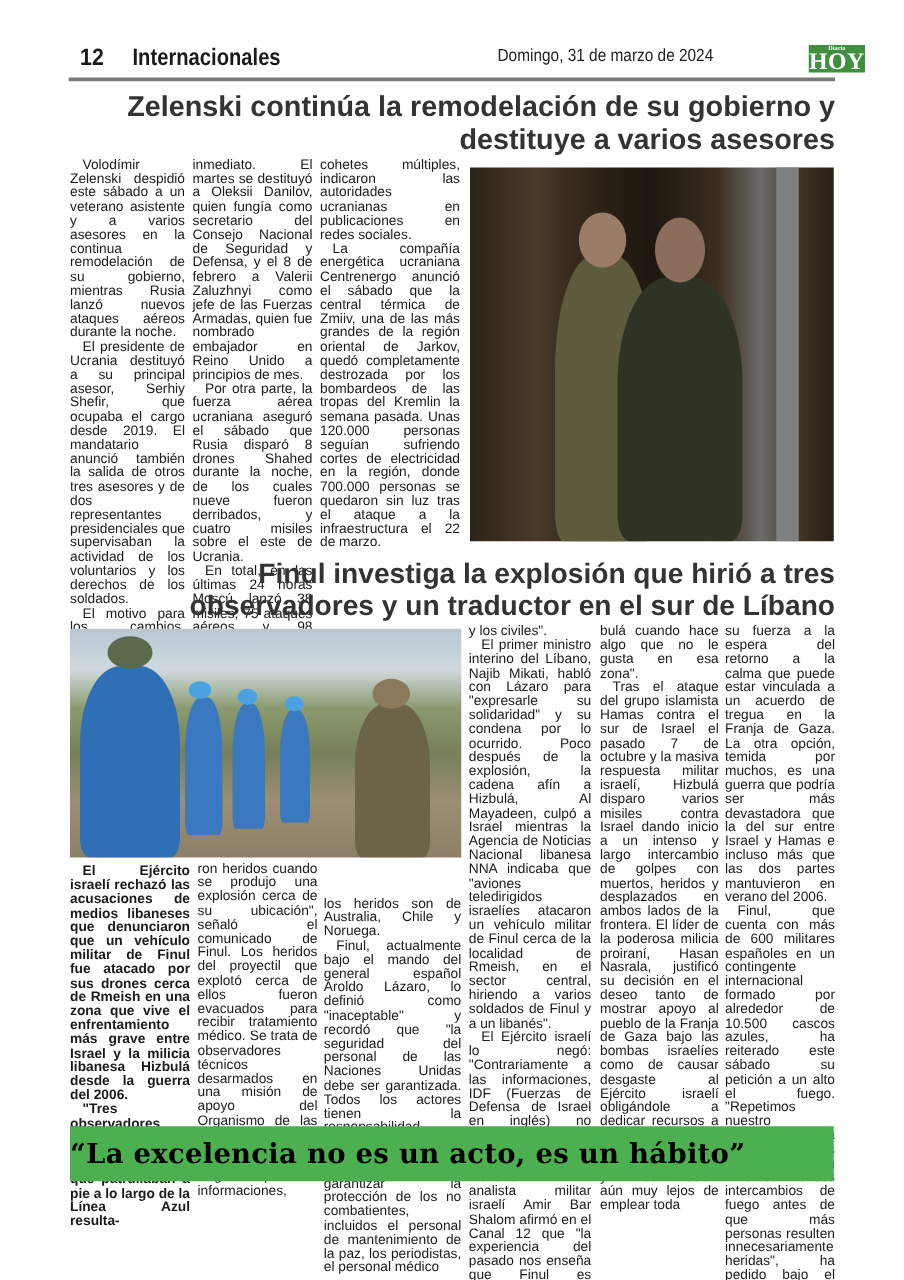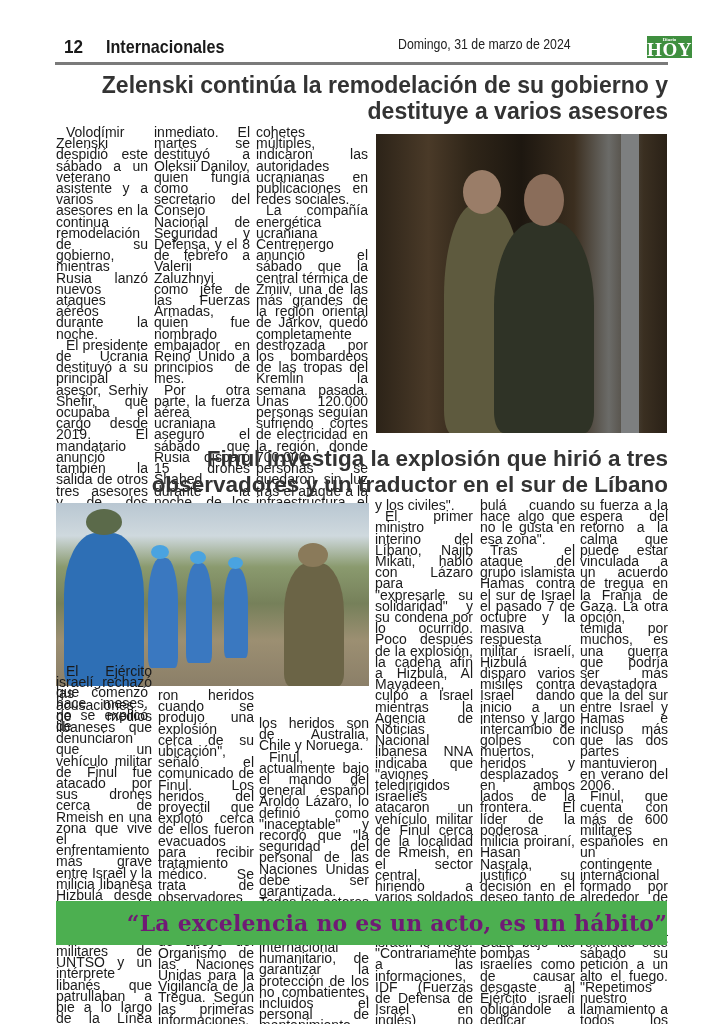--- a/index.html
+++ b/index.html
@@ -8,27 +8,27 @@
   .page-num { left: 64px; top: 36px; font-size: 19px; font-weight: bold; color: #1a1a1a; transform: scaleX(0.9); transform-origin: left; }
   .section { left: 106px; top: 36px; font-size: 19px; font-weight: bold; color: #1a1a1a; transform: scaleX(0.85); transform-origin: left; }
   .date { left: 398px; top: 36px; font-size: 14px; color: #222; transform: scaleX(0.88); transform-origin: left; }
   .logo { left: 647px; top: 36px; width: 45px; height: 22px; background: #3f8f3f; color: #fff; text-align: center; font-family: "Liberation Serif", serif; font-weight: bold; }
   .logo .small { display:block; font-size: 5px; line-height: 6px; padding-top: 1px; }
   .logo .big { display:block; font-size: 19px; line-height: 14px; letter-spacing: 0.5px; }
   .rule { left: 55px; top: 62px; width: 613px; height: 3px; background: #7a7a7a; }
   .headline { left: 55px; width: 613px; text-align: right; font-weight: bold; font-size: 23px; line-height: 26px; color: #333; }
   .h1 { top: 72px; }
   .h2 { top: 446px; font-size: 22.5px; line-height: 26px; }
-  .col { font-size: 14px; line-height: 11.2px; text-align: justify; color: #1a1a1a; font-family: "Liberation Sans", sans-serif; transform-origin: left top; }
+  .col { font-size: 11px; line-height: 11.2px; text-align: justify; color: #1a1a1a; font-family: "Liberation Sans", sans-serif; transform-origin: left top; }
   .col p { margin: 0; text-indent: 10px; }
   .col p.noindent { text-indent: 0; }
   .photo { overflow: hidden; }
   .photo1 { left: 376px; top: 134px; width: 291px; height: 299px; background: linear-gradient(90deg, #2c2318 0%, #4a3a28 18%, #302619 32%, #1d1710 50%, #3b2e1f 68%, #6b6b68 80%, #3a2f21 92%, #2a2117 100%); }
   .photo2 { left: 56px; top: 503px; width: 313px; height: 183px; background: linear-gradient(180deg, #b9c7d2 0%, #cfd9de 18%, #8a9a6e 35%, #76805a 55%, #9c8f72 75%, #8b7f68 100%); }
-  .banner { left: 56px; top: 901px; width: 611px; height: 44px; background: #4caf50; color: #701a75; font-family: "DejaVu Serif", serif; font-weight: bold; font-size: 22px; line-height: 44px; text-align: right; letter-spacing: 0.2px; }
+  .banner { left: 56px; top: 901px; width: 611px; height: 44px; background: #4caf50; color: #000000; font-family: "DejaVu Serif", serif; font-weight: bold; font-size: 22px; line-height: 44px; text-align: left; letter-spacing: 0.2px; }
   .fig { position: absolute; border-radius: 40% 40% 10% 10%; }
   .head { position: absolute; border-radius: 50%; }
 </style>
 </head>
 <body>
 
 <div class="abs page-num">12</div>
 <div class="abs section">Internacionales</div>
 <div class="abs date">Domingo, 31 de marzo de 2024</div>
 <div class="abs logo">
@@ -39,21 +39,21 @@
 
 <div class="abs headline h1">Zelenski continúa la remodelación de su gobierno y destituye a varios asesores</div>
 
 <div class="abs col" id="a1c0" style="left:56px; top:127px; width:92px;">
     <p>Volodímir Zelenski despidió este sábado a un veterano asistente y a varios asesores en la continua remodelación de su gobierno, mientras Rusia lanzó nuevos ataques aéreos durante la noche.</p>
     <p>El presidente de Ucrania destituyó a su principal asesor, Serhiy Shefir, que ocupaba el cargo desde 2019. El mandatario anunció también la salida de otros tres asesores y de dos representantes presidenciales que supervisaban la actividad de los voluntarios y los derechos de los soldados.</p>
     <p>El motivo para los cambios, incluidos en una reorganización del gobierno que comenzó hace meses, no se explicó de</p>
   </div>
 <div class="abs col" id="a1c1" style="left:154px; top:127px; width:96px;">
     <p class="noindent">inmediato. El martes se destituyó a Oleksii Danilov, quien fungía como secretario del Consejo Nacional de Seguridad y Defensa, y el 8 de febrero a Valerii Zaluzhnyi como jefe de las Fuerzas Armadas, quien fue nombrado embajador en Reino Unido a principios de mes.</p>
-    <p>Por otra parte, la fuerza aérea ucraniana aseguró el sábado que Rusia disparó 15 drones Shahed durante la noche, de los cuales nueve fueron derribados, y cuatro misiles sobre el este de Ucrania.</p>
+    <p>Por otra parte, la fuerza aérea ucraniana aseguró el sábado que Rusia disparó 8 drones Shahed durante la noche, de los cuales nueve fueron derribados, y cuatro misiles sobre el este de Ucrania.</p>
     <p>En total, en las últimas 24 horas Moscú lanzó 38 misiles, 75 ataques aéreos y 98 ataques desde lanza-</p>
   </div>
 <div class="abs col" id="a1c2" style="left:256px; top:127px; width:112px;">
     <p class="noindent">cohetes múltiples, indicaron las autoridades ucranianas en publicaciones en redes sociales.</p>
     <p>La compañía energética ucraniana Centrenergo anunció el sábado que la central térmica de Zmiiv, una de las más grandes de la región oriental de Jarkov, quedó completamente destrozada por los bombardeos de las tropas del Kremlin la semana pasada. Unas 120.000 personas seguían sufriendo cortes de electricidad en la región, donde 700.000 personas se quedaron sin luz tras el ataque a la infraestructura el 22 de marzo.</p>
   </div>
 
 <div class="abs photo photo1">
   <div class="fig" style="left:68px; top:70px; width:78px; height:230px; background:#5e5a3e;"></div>
   <div class="head" style="left:87px; top:36px; width:38px; height:44px; background:#9a7d68;"></div>
@@ -70,21 +70,21 @@
   <div class="fig" style="left:92px; top:55px; width:30px; height:110px; background:#3a78c0;"></div>
   <div class="head" style="left:95px; top:42px; width:18px; height:14px; background:#4aa3e0;"></div>
   <div class="fig" style="left:130px; top:60px; width:26px; height:100px; background:#3a78c0;"></div>
   <div class="head" style="left:134px; top:48px; width:16px; height:13px; background:#4aa3e0;"></div>
   <div class="fig" style="left:168px; top:65px; width:24px; height:90px; background:#3a78c0;"></div>
   <div class="head" style="left:172px; top:54px; width:15px; height:12px; background:#4aa3e0;"></div>
   <div class="fig" style="left:228px; top:60px; width:60px; height:123px; background:#6b6446;"></div>
   <div class="head" style="left:242px; top:40px; width:30px; height:24px; background:#8a7a5a;"></div>
 </div>
 
-<div class="abs col" id="a2c0" style="left:56px; top:666px; width:96px;">
+<div class="abs col" id="a2c0" style="left:56px; top:692px; width:96px;font-weight:bold;">
     <p>El Ejército israelí rechazó las acusaciones de medios libaneses que denunciaron que un vehículo militar de Finul fue atacado por sus drones cerca de Rmeish en una zona que vive el enfrentamiento más grave entre Israel y la milicia libanesa Hizbulá desde la guerra del 2006.</p>
     <p>"Tres observadores militares de UNTSO y un intérprete libanés que patrullaban a pie a lo largo de la Línea Azul resulta-</p>
   </div>
 <div class="abs col" id="a2c1" style="left:158px; top:690px; width:96px;">
     <p class="noindent">ron heridos cuando se produjo una explosión cerca de su ubicación", señaló el comunicado de Finul. Los heridos del proyectil que explotó cerca de ellos fueron evacuados para recibir tratamiento médico. Se trata de observadores técnicos desarmados en una misión de apoyo del Organismo de las Naciones Unidas para la Vigilancia de la Tregua. Según las primeras informaciones,</p>
   </div>
 <div class="abs col" id="a2c2" style="left:259px; top:690px; width:110px;margin-top:28px;">
     <p class="noindent">los heridos son de Australia, Chile y Noruega.</p>
     <p>Finul, actualmente bajo el mando del general español Aroldo Lázaro, lo definió como "inaceptable" y recordó que "la seguridad del personal de las Naciones Unidas debe ser garantizada. Todos los actores tienen la responsabilidad, según el Derecho internacional humanitario, de garantizar la protección de los no combatientes, incluidos el personal de mantenimiento de la paz, los periodistas, el personal médico</p>
   </div>

